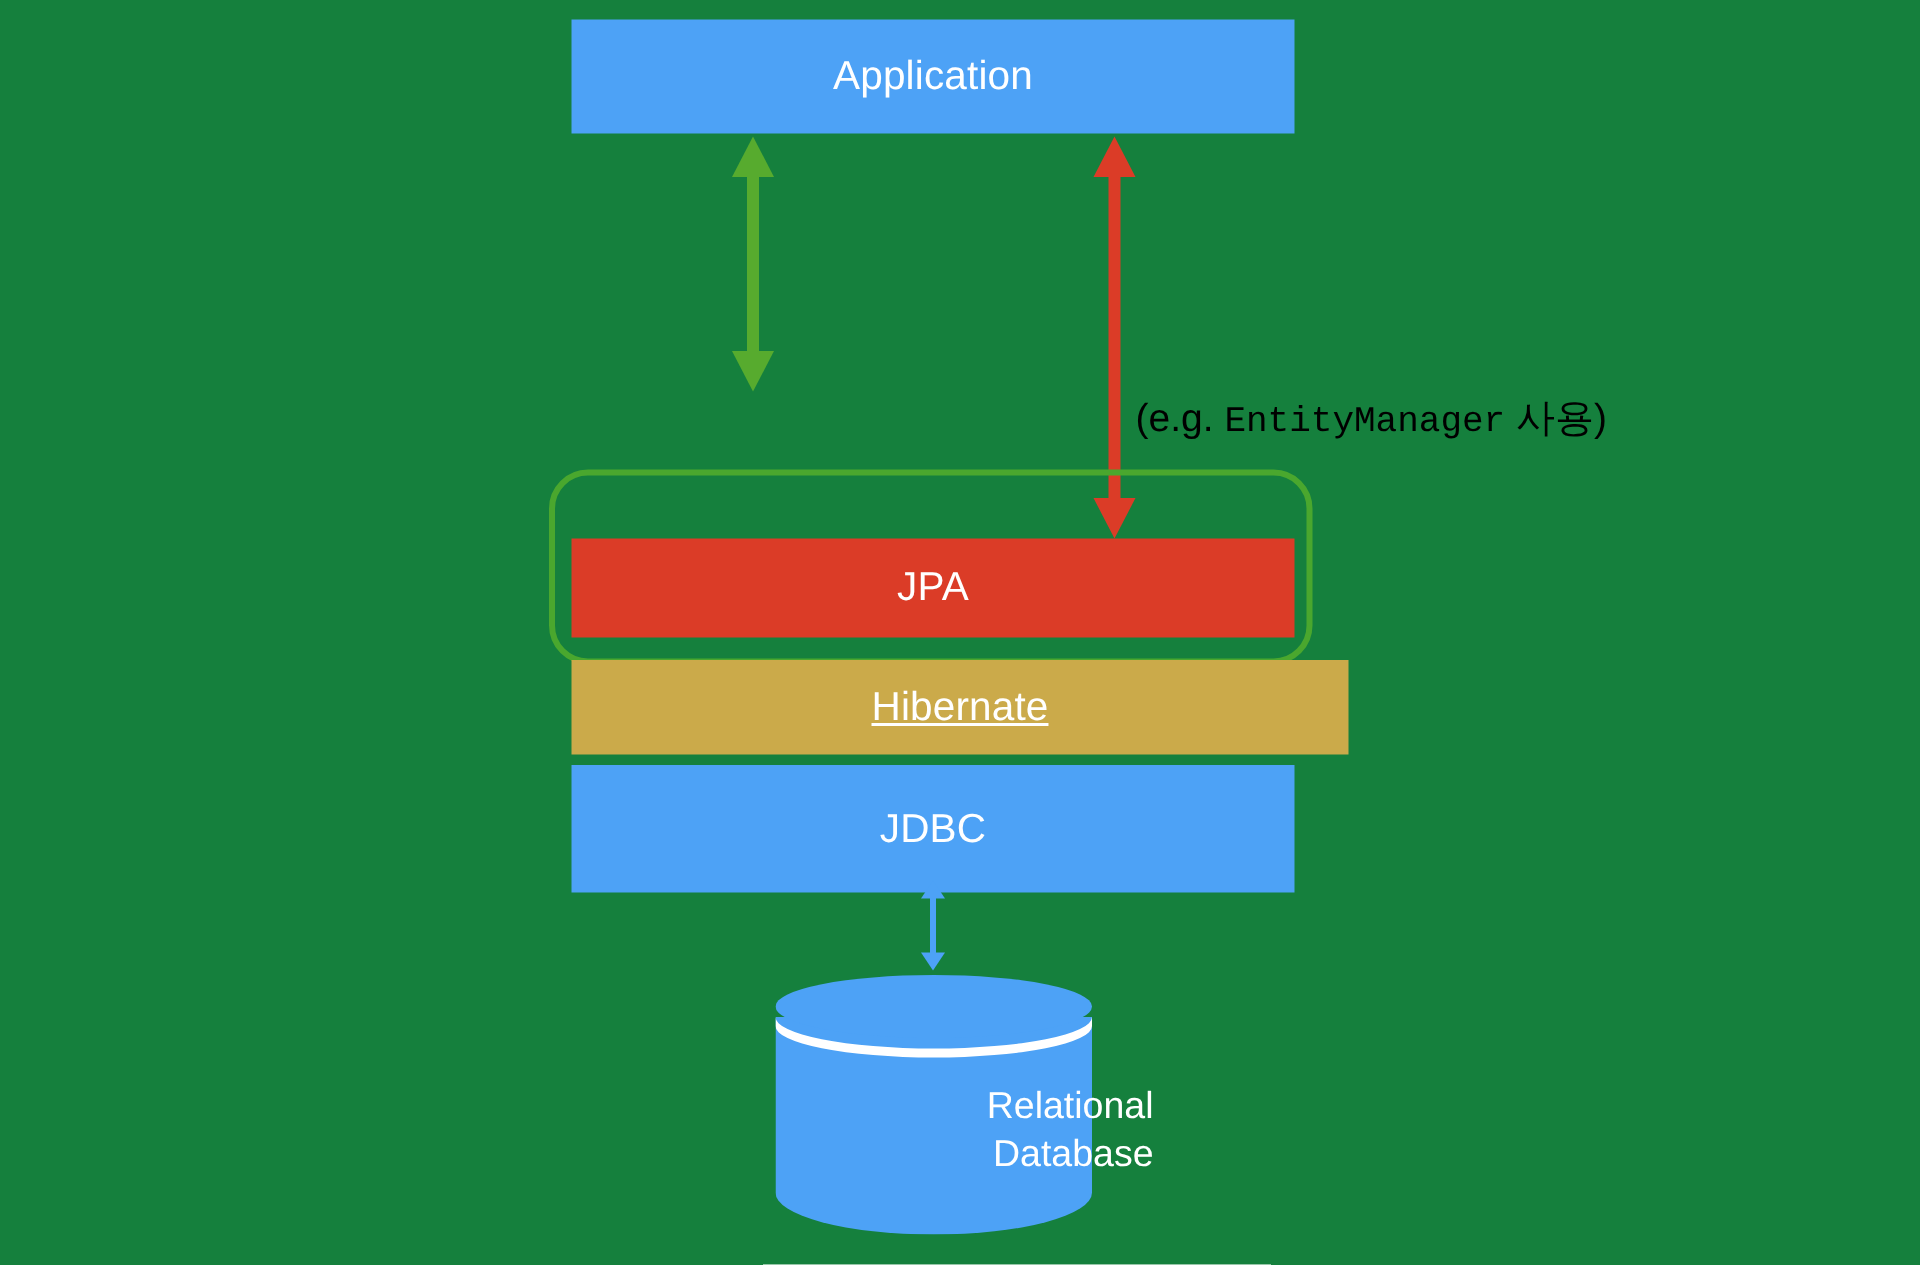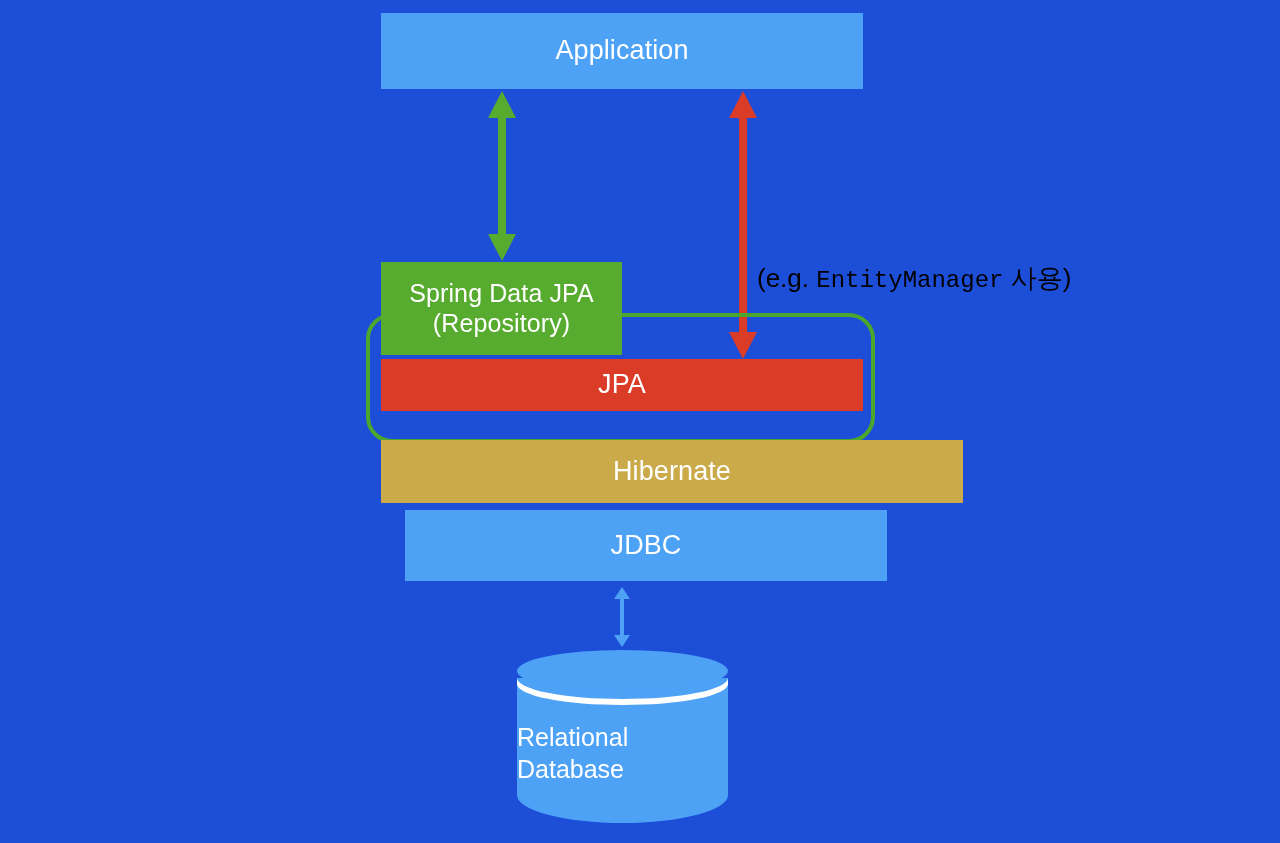--- a/index.html
+++ b/index.html
@@ -9,21 +9,21 @@
     background: #ffffff;
   }
   body {
     font-family: "Liberation Sans", sans-serif;
     -webkit-font-smoothing: antialiased;
   }
   #canvas {
     position: relative;
     width: 1280px;
     height: 843px;
-    background: #1d4ed8;
+    background: #15803d;
     overflow: hidden;
   }
 
   
   .layer-box {
     position: absolute;
     display: flex;
     align-items: center;
     justify-content: center;
     text-align: center;
@@ -39,29 +39,29 @@
     left: 381px;  top: 13px;
     width: 482px; height: 76px;
   }
   .box-springdata {
     left: 381px;  top: 262px;
     width: 241px; height: 93px;
     font-size: 25px;
   }
   .box-jpa {
     left: 381px;  top: 359px;
-    width: 482px; height: 52px;
+    width: 482px; height: 66px;
   }
   .box-hibernate {
     left: 381px;  top: 440px;
-    width: 582px; height: 63px;
+    width: 518px; height: 63px; text-decoration: underline;
   }
   .box-jdbc {
     left: 381px;  top: 510px;
-    width: 482px; height: 71px; margin-left: 24px;
+    width: 482px; height: 85px;
   }
 
   
   .spec-outline {
     position: absolute;
     left: 366px;  top: 313px;
     width: 509px; height: 130px;
     border: 4px solid #4aa72e;
     border-radius: 26px;
     box-sizing: border-box;
@@ -93,21 +93,21 @@
   
   .cylinder {
     position: absolute;
     left: 517px; top: 650px;
     width: 211px; height: 173px;
   }
   .cyl-label {
     position: absolute;
     left: 517px; top: 722px;
     width: 252px;
-    text-align: left;
+    text-align: right;
     color: #ffffff;
     font-size: 25px;
     line-height: 1.26;
     white-space: pre-line;
     pointer-events: none;
   }
 </style>
 </head>
 <body>
 
@@ -129,24 +129,20 @@
     <polygon points="17,3 31,30 3,30" fill="#db3c27"></polygon>
     <polygon points="17,271 31,244 3,244" fill="#db3c27"></polygon>
   </svg>
 
   <div class="label label-rawjpa">
     <div><span>(e.g. </span><span class="mono">EntityManager</span><span> 사용)</span></div>
   </div>
 
   <div class="spec-outline"></div>
 
-  <div class="layer-box box-springdata" style="background:#57ab2e">
-    <span>Spring Data JPA
-(Repository)</span>
-  </div>
 
   <div class="layer-box box-jpa" style="background:#db3c27">
     <span>JPA</span>
   </div>
 
   <div class="layer-box box-hibernate" style="background:#cbaa4a">
     <span>Hibernate</span>
   </div>
 
   <div class="layer-box box-jdbc" style="background:#4da2f6">

